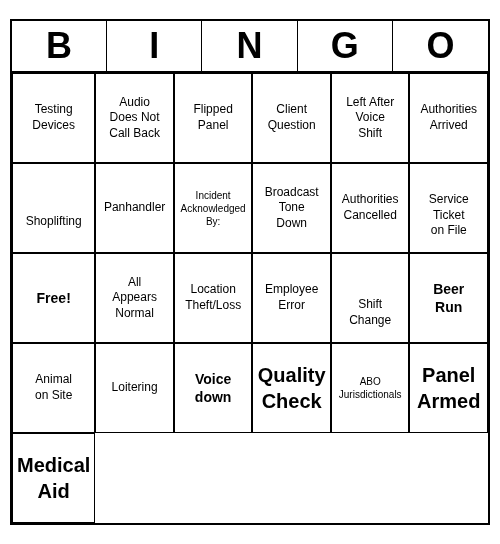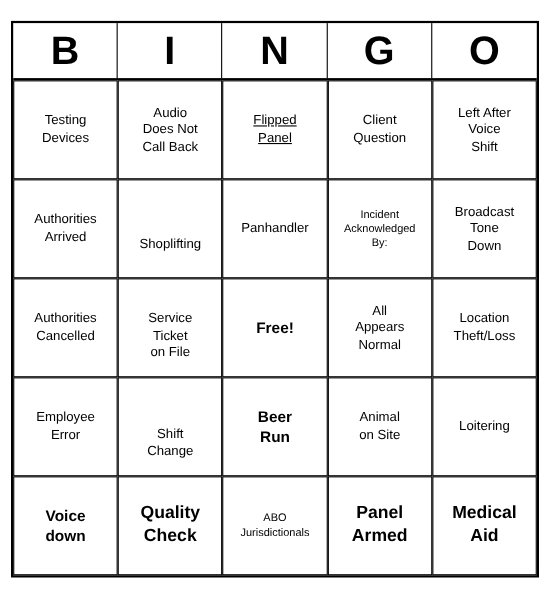--- a/index.html
+++ b/index.html
@@ -25,40 +25,40 @@
     .bingo-header-cell {
       text-align: center;
       font-size: 36px;
       font-weight: bold;
       padding: 4px 0;
       border-right: 1px solid #000;
     }
     .bingo-header-cell:last-child { border-right: none; }
     .bingo-grid {
       display: grid;
-      grid-template-columns: repeat(5, 1fr);
+      grid-template-columns: repeat(6, 1fr);
       grid-template-rows: repeat(5, 1fr);
     }
     .bingo-cell {
       border: 1px solid #000;
       text-align: center;
       display: flex;
       align-items: center;
       justify-content: center;
       padding: 4px;
       height: 90px;
       font-size: 12px;
       line-height: 1.3;
     }
     .bingo-cell.large-text {
       font-size: 14px;
       font-weight: bold;
     }
     .bingo-cell.medium-text {
-      font-size: 16px;
+      font-size: 20px;
       font-weight: bold;
     }
     .bingo-cell.small-text {
       font-size: 10px;
     }
     .bingo-cell span {
       display: block;
     }
   </style>
 </head>
@@ -76,21 +76,21 @@
   <div class="bingo-cell">
         <span style="white-space: pre-line;">Testing
 Devices</span>
       </div>
       <div class="bingo-cell">
         <span style="white-space: pre-line;">Audio
 Does Not
 Call Back</span>
       </div>
       <div class="bingo-cell">
-        <span style="white-space: pre-line; text-decoration: underline;">Flipped
+        <span style="white-space: pre-line;">Flipped
 Panel</span>
       </div>
       <div class="bingo-cell">
         <span style="white-space: pre-line;">Client
 Question</span>
       </div>
       <div class="bingo-cell">
         <span style="white-space: pre-line;">Left After
 Voice
 Shift</span>

